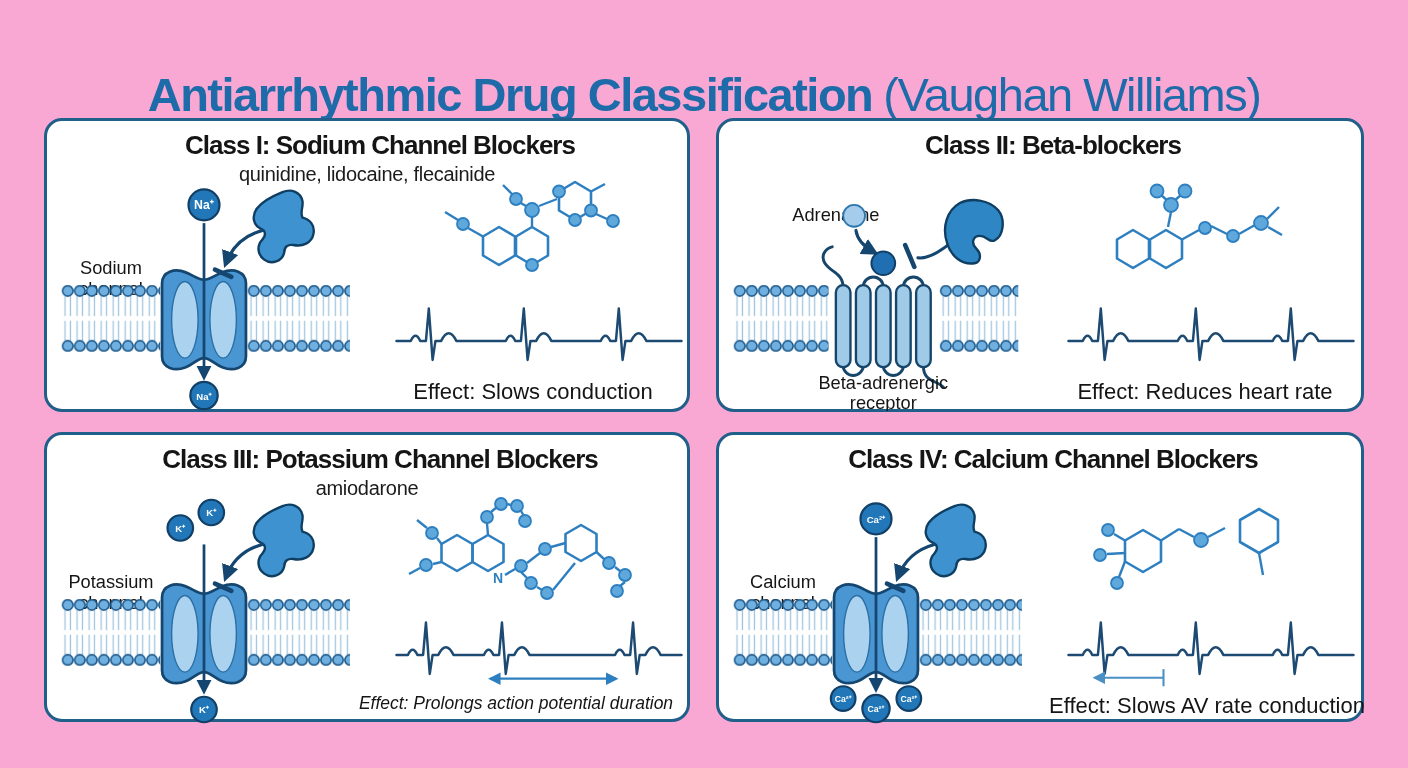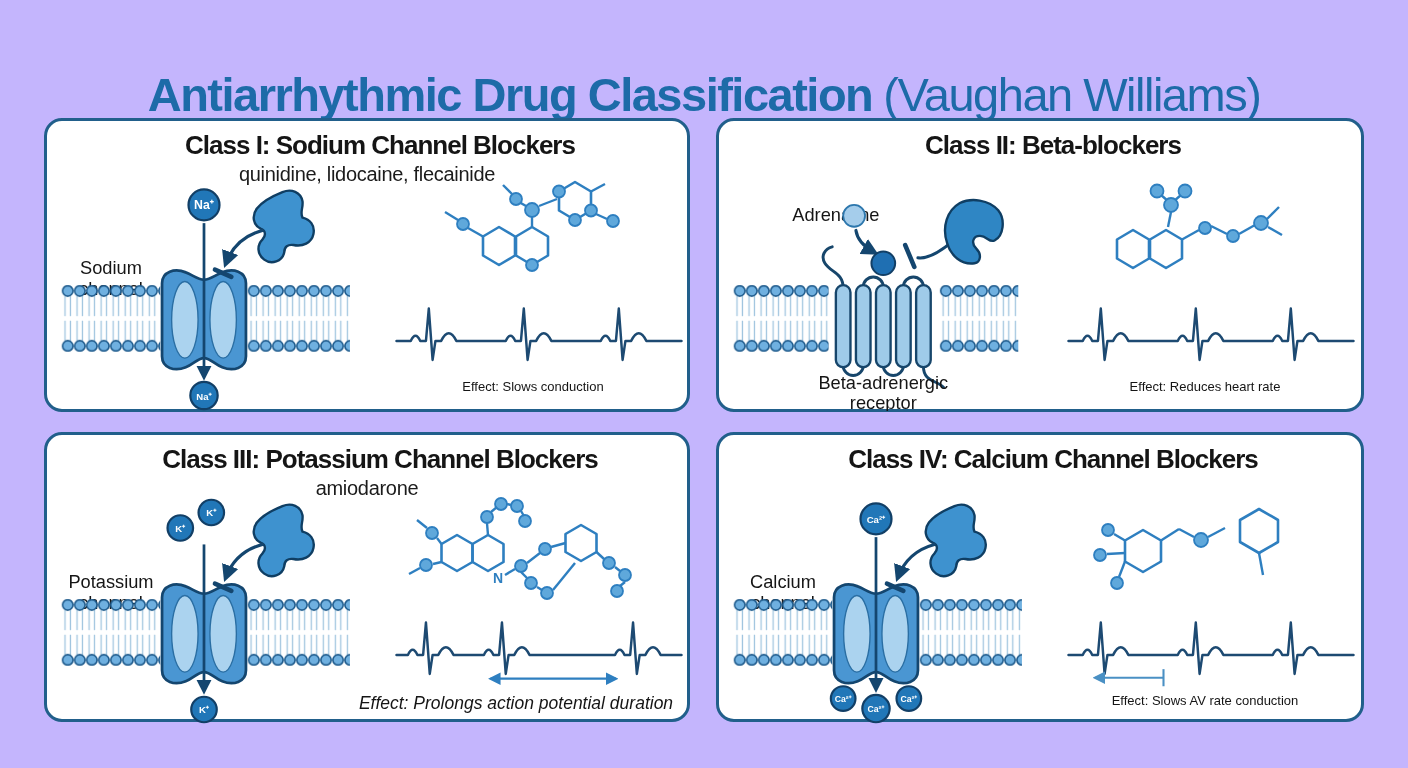--- a/index.html
+++ b/index.html
@@ -1,18 +1,18 @@
 <!DOCTYPE html>
 <html><head>
 <meta charset="utf-8">
 <style>
   html,body{margin:0;padding:0;background:#fff;}
   body{width:1408px;height:768px;position:relative;overflow:hidden;
        font-family:"Liberation Sans",sans-serif;color:#151515;}
-  .stage{position:absolute;inset:0;background:#c4b5fd;}
+  .stage{position:absolute;inset:0;background:#f9a8d4;}
 
   
   .main-title{position:absolute;top:36px;left:0;width:1408px;text-align:center;
     font-size:47px;letter-spacing:-1.5px;color:#1d6ba8;white-space:nowrap;}
   .t-main{font-weight:bold;}
   .t-suffix{font-weight:normal;margin-left:11px;}
 
   
   .panel{position:absolute;border:3.5px solid #215f8b;border-radius:18px;
          background:#fff;box-sizing:border-box;}
@@ -26,21 +26,21 @@
   .p-sub{position:absolute;top:42px;left:0;width:100%;text-align:center;
     font-size:20px;letter-spacing:-0.3px;color:#1b1b1b;}
 
   .d-left{position:absolute;left:6px;top:62px;width:302px;height:228px;}
   .d-left svg{width:100%;height:100%;}
   .d-mol{position:absolute;left:348px;top:56px;width:278px;height:120px;}
   .d-mol svg{width:100%;height:100%;}
   .d-ecg{position:absolute;left:344px;top:180px;width:296px;height:76px;}
   .d-ecg svg{width:100%;height:100%;}
   .d-effect{position:absolute;left:330px;top:258px;width:312px;text-align:center;
-    font-size:13px;color:#151515;white-space:nowrap;}
+    font-size:22px;color:#151515;white-space:nowrap;}
   #p3 .d-effect{left:296px;width:346px;font-size:17.5px;font-style:italic;}
 
   
   .tail{stroke:#9fc4de;stroke-width:1.4;}
   .head{fill:#6fb0e0;stroke:#1d5a8c;stroke-width:1.7;}
   .barrel{fill:#4a96d2;stroke:#14466f;stroke-width:3;stroke-linejoin:round;}
   .lobe{fill:#abd3ef;stroke:#2a6ea3;stroke-width:1.5;}
   .flow{stroke:#14466f;stroke-width:3;}
   .ion{fill:#2177b8;stroke:#123f66;stroke-width:2.4;}
   .iontxt{fill:#fff;font-size:13.5px;font-weight:bold;text-anchor:middle;}

